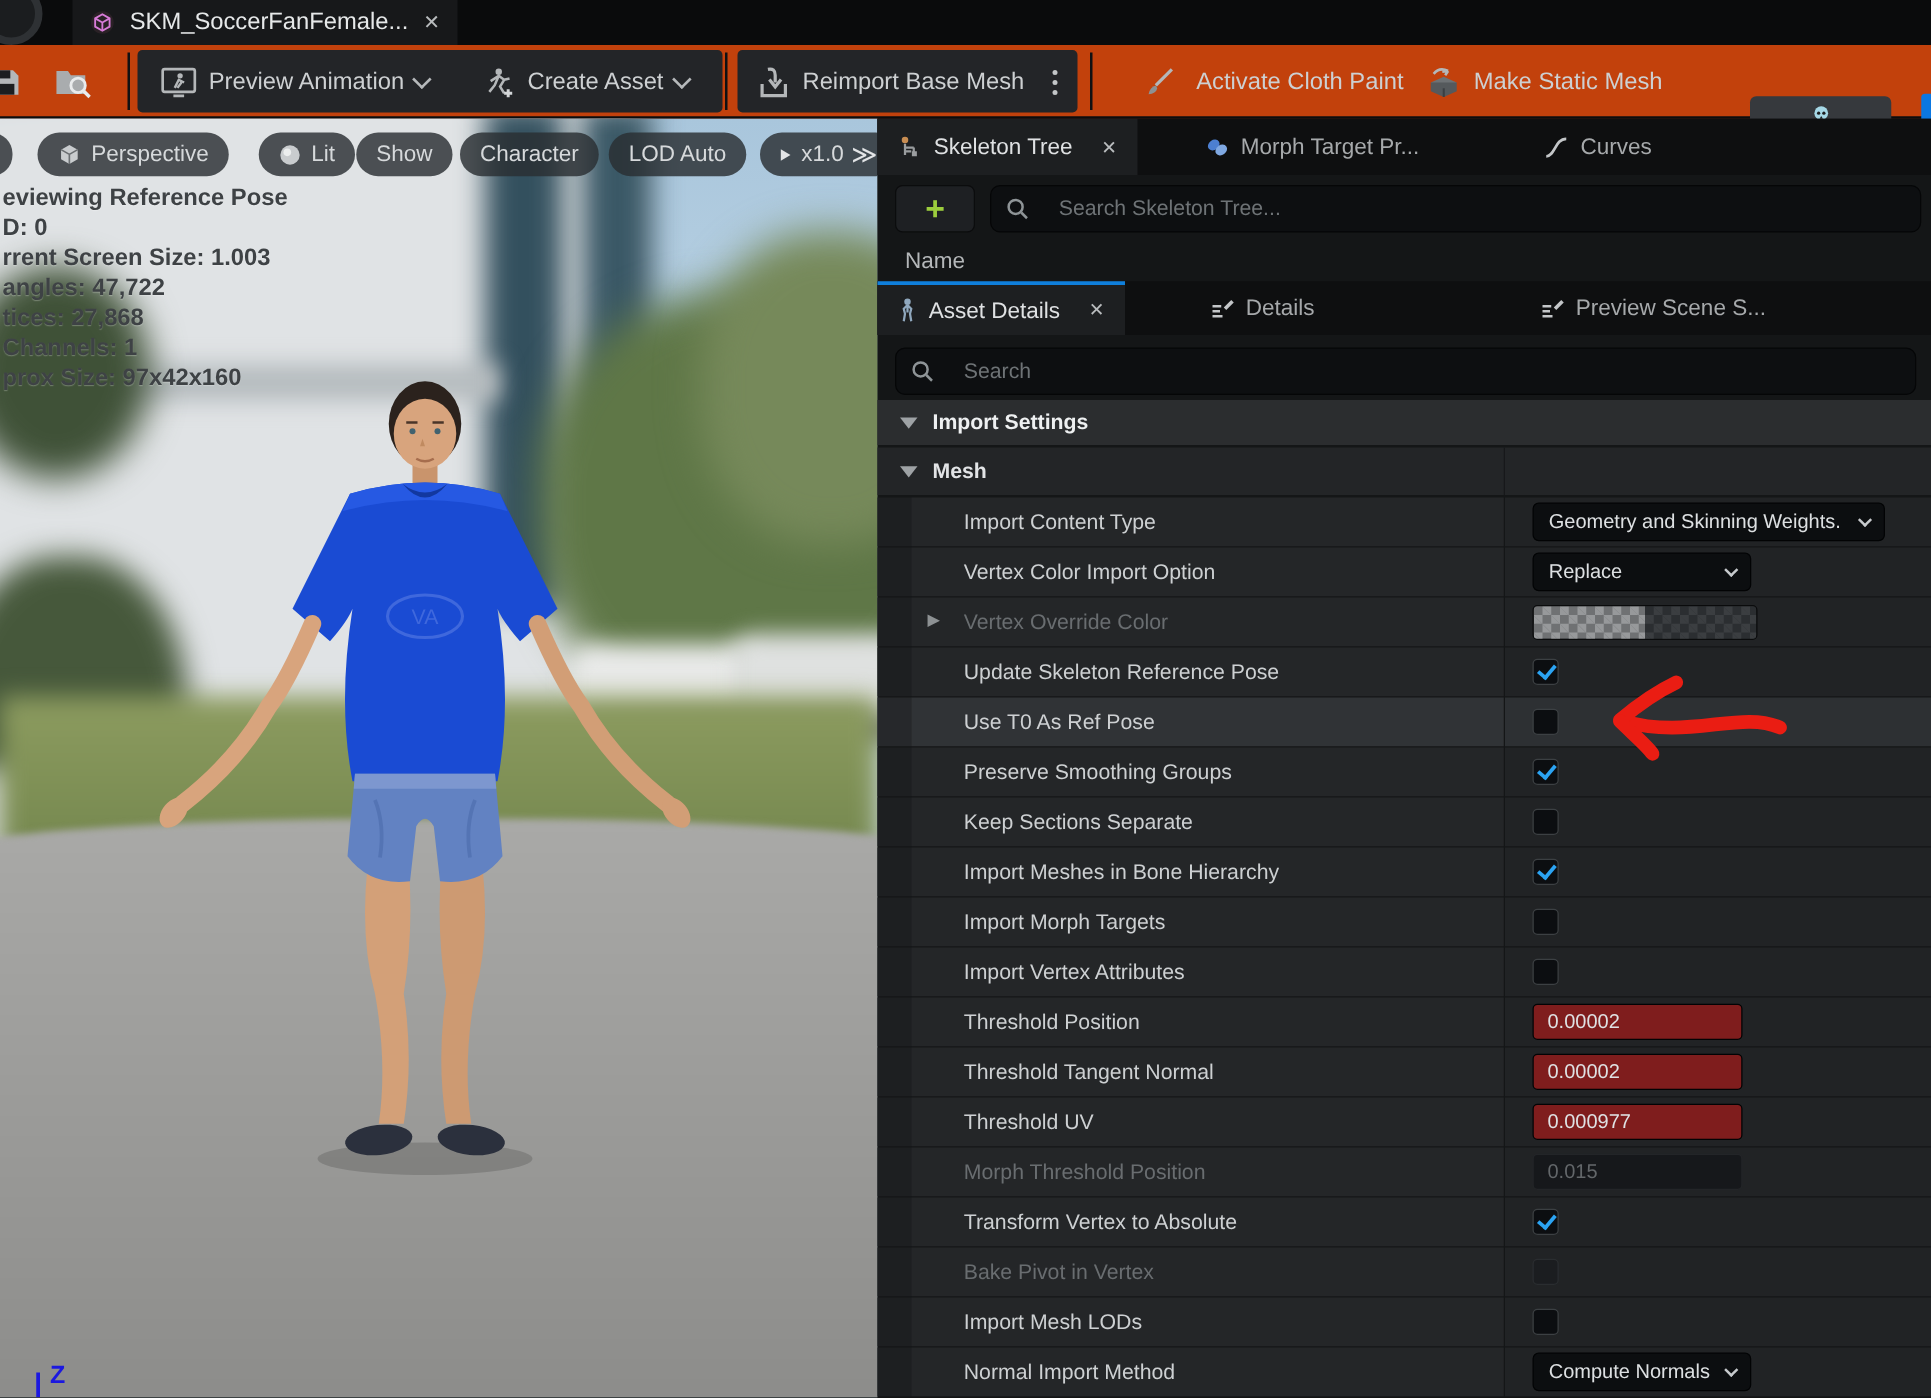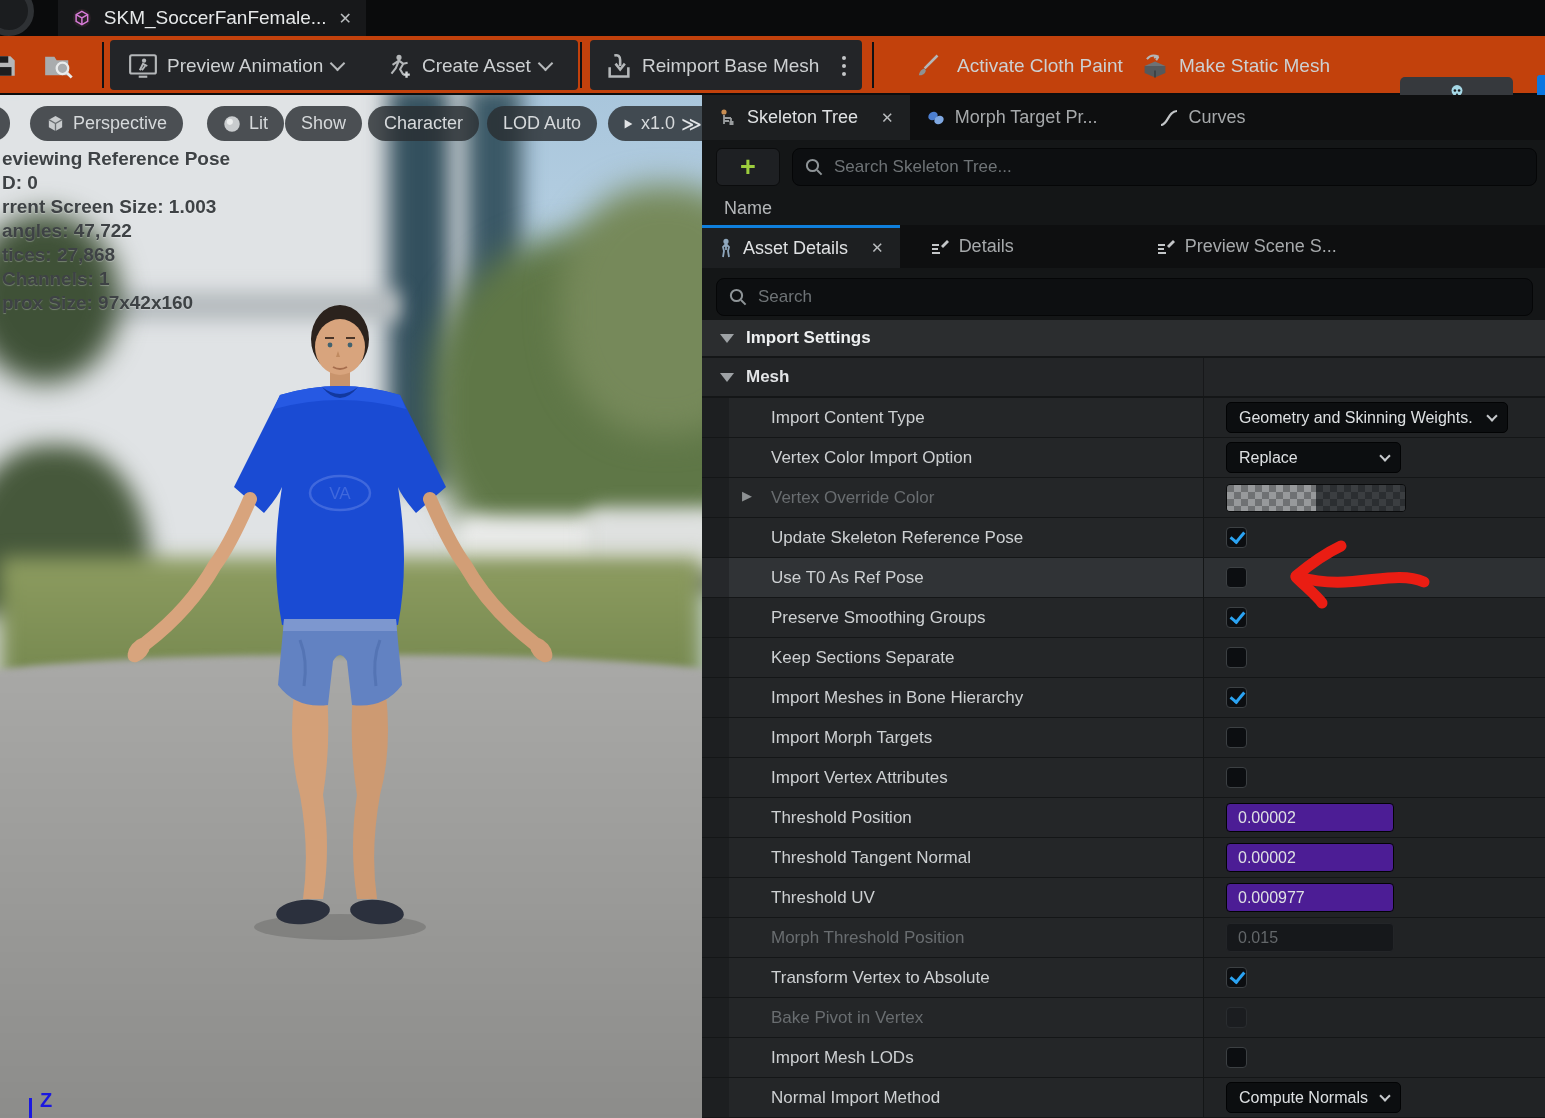--- a/index.html
+++ b/index.html
@@ -24,26 +24,26 @@
   .viewport{position:absolute;left:0;top:95px;width:702px;height:1023px;overflow:hidden;background:#b7cede;}
   .viewport *{box-sizing:border-box;}
   .bgblob{position:absolute;}
   .vp-pill{position:absolute;top:11px;height:35px;border-radius:18px;background:rgba(42,46,50,0.82);color:#d6d9db;font-size:18px;display:flex;align-items:center;gap:8px;padding:0 16px;white-space:nowrap;}
   .vp-stats{position:absolute;left:2px;top:52px;color:#3e4245;font-weight:700;font-size:19px;line-height:24px;text-shadow:0 1px 1px rgba(255,255,255,0.28);}
   .axis-z{position:absolute;left:40px;bottom:6px;color:#1b18e0;font-size:20px;font-weight:700;}
   .axis-line{position:absolute;left:29px;bottom:0;width:3px;height:20px;background:#1b18e0;}
   
   .rpanel{position:absolute;left:702px;top:95px;width:843px;height:1023px;background:#141617;}
   .rpanel *{box-sizing:border-box;}
-  .tabstrip{position:absolute;left:0;width:843px;height:45px;background:#0e0f10;display:flex;}
+  .tabstrip{position:absolute;left:0;width:843px;height:45px;background:#0e0f10;display:flex;gap:38px;}
   .ptab{height:45px;display:flex;align-items:center;gap:9px;padding:0 16px;color:#a6a9ab;font-size:18px;white-space:nowrap;}
   .ptab.active{background:#1d1f21;color:#dfe1e3;}
   .ptab .tab-close{font-size:15px;margin-left:14px;}
   .ptab.blue-top{border-top:3px solid #0f7fdc;}
-  .searchbox{position:absolute;height:38px;background:#0d0f11;border:1px solid #050607;border-radius:8px;display:flex;align-items:center;gap:9px;padding:0 12px;}
+  .searchbox{position:absolute;height:38px;background:#0d0f11;border:1px solid #050607;border-radius:8px;display:flex;align-items:center;gap:22px;padding:0 12px;}
   .searchbox input{flex:1;background:transparent;border:0;outline:none;color:#d5d8da;font-size:17px;font-family:"Liberation Sans",sans-serif;}
   .searchbox input::placeholder{color:#6e7376;}
   .plus-btn{position:absolute;width:64px;height:38px;background:#1e2023;border:1px solid #0b0c0d;border-radius:6px;color:#9ccd3d;font-size:27px;font-weight:700;display:flex;align-items:center;justify-content:center;}
   .name-header{position:absolute;left:22px;top:103px;height:22px;overflow:hidden;color:#b4b7b9;font-size:18px;}
   
   .sect{position:absolute;left:0;width:843px;height:36px;background:#2b2d2f;display:flex;align-items:center;gap:12px;padding-left:18px;color:#eef0f1;font-weight:700;font-size:17px;}
   .subsect{position:absolute;left:0;width:843px;height:38px;background:#232527;display:flex;align-items:center;gap:12px;padding-left:18px;color:#e2e4e6;font-weight:700;font-size:17px;}
   .subsect::after{content:'';position:absolute;left:501px;top:0;bottom:0;width:1px;background:#17181a;}
   .tri-dn{width:0;height:0;border-left:7px solid transparent;border-right:7px solid transparent;border-top:9px solid #9ea2a5;}
   .prow{position:absolute;left:0;width:843px;height:40px;}
@@ -54,21 +54,21 @@
   .pvalue{position:absolute;right:0;width:341px;top:0;bottom:1px;background:#212325;display:flex;align-items:center;padding-left:22px;}
   .prow.hl .plabel{background:#303336;}
   .prow.hl .pvalue{background:#2d3033;}
   .prow.hl .gutter{background:#26282b;}
   .cb{width:21px;height:21px;border-radius:4px;background:#0c0e11;border:1px solid #3c4043;}
   .cb.checked::after{content:'';display:block;width:6px;height:11px;border-right:3px solid #2ba3f2;border-bottom:3px solid #2ba3f2;transform:rotate(40deg);margin:1px 0 0 6px;}
   .cb.dis{background:#1b1d20;border-color:#2a2d30;}
   .dd{height:31px;background:#0c0e10;border:1px solid #020304;border-radius:5px;color:#dde0e2;font-size:16px;display:flex;align-items:center;justify-content:space-between;padding:0 11px 0 12px;}
   .dd .chev{width:8px;height:8px;border-right:2px solid #c7cacd;border-bottom:2px solid #c7cacd;transform:rotate(45deg);margin:-4px 0 0 10px;flex:none;}
   .dd .ddtext{white-space:nowrap;overflow:hidden;}
-  .inp{height:29px;width:168px;background:#4c1d95;border:1px solid #020304;border-radius:4px;color:#dfe2e4;font-size:16px;display:flex;align-items:center;padding-left:11px;}
+  .inp{height:29px;width:168px;background:#7f1d1d;border:1px solid #020304;border-radius:4px;color:#dfe2e4;font-size:16px;display:flex;align-items:center;padding-left:11px;}
   .inp.dis{color:#63676a;background:#16181b;border-color:#232528;}
   .swatch{height:28px;width:180px;border-radius:4px;overflow:hidden;display:flex;border:1px solid #0a0b0c;}
   .checker-l{flex:1;background-color:#6f7173;background-image:linear-gradient(45deg,#97999b 25%,transparent 25%,transparent 75%,#97999b 75%),linear-gradient(45deg,#97999b 25%,transparent 25%,transparent 75%,#97999b 75%);background-size:14px 14px;background-position:0 0,7px 7px;}
   .checker-r{flex:1;background-color:#2b2e31;background-image:linear-gradient(45deg,#3b3e41 25%,transparent 25%,transparent 75%,#3b3e41 75%),linear-gradient(45deg,#3b3e41 25%,transparent 25%,transparent 75%,#3b3e41 75%);background-size:14px 14px;background-position:0 0,7px 7px;}
   .annot{position:absolute;left:0;top:0;pointer-events:none;}
 </style>
 </head>
 <body>
 
 <div id="root">

